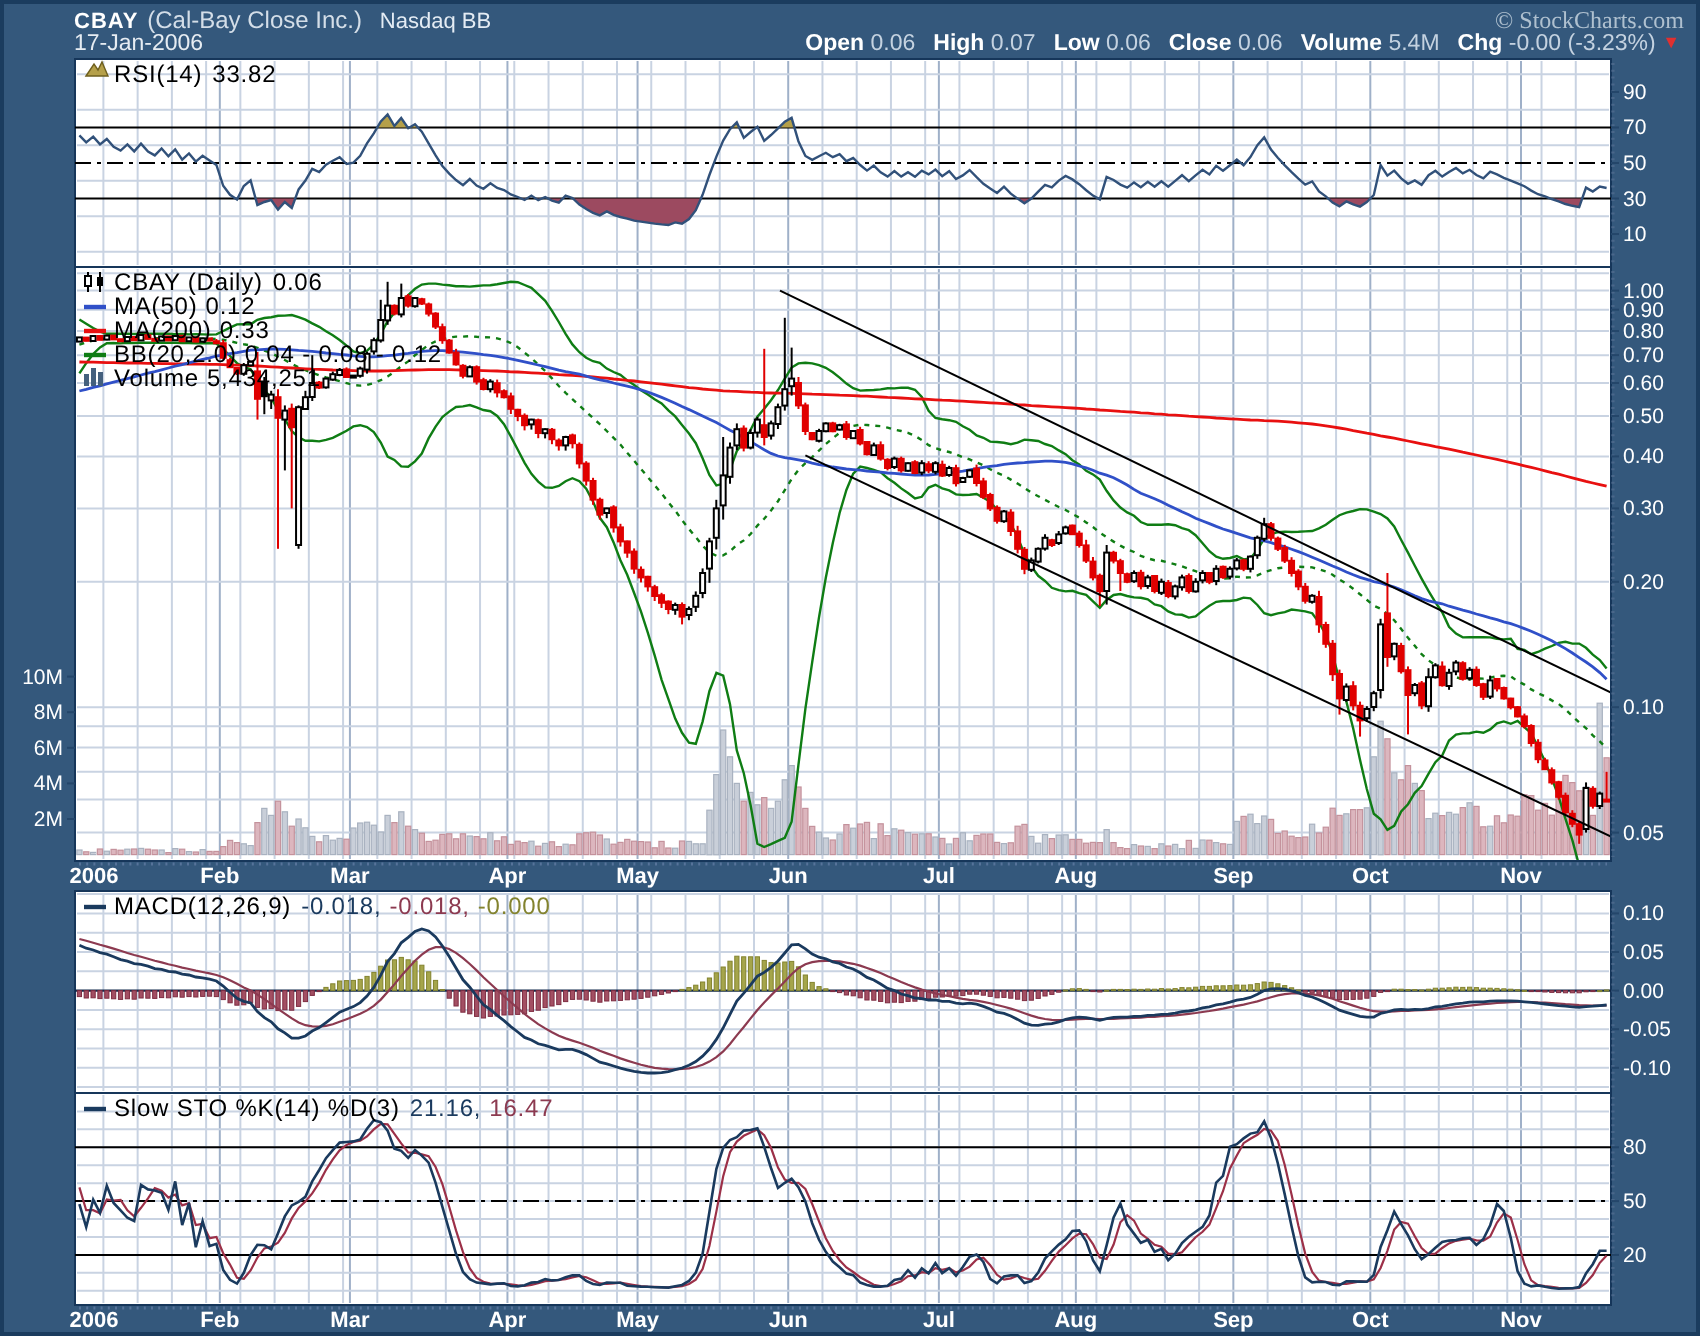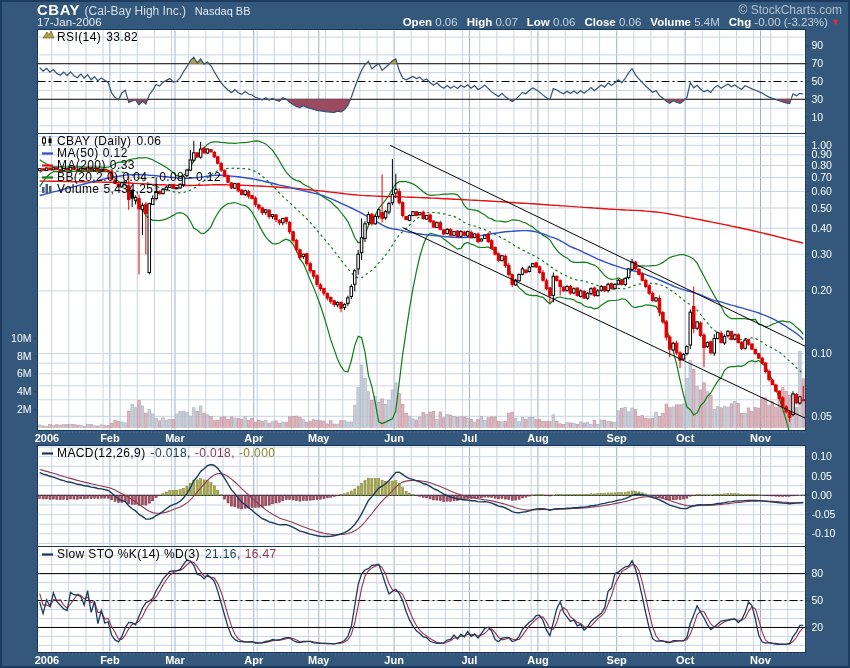--- a/index.html
+++ b/index.html
@@ -1,40 +1,40 @@
 <!DOCTYPE html>
 <html><head>
 <meta charset="utf-8">
 <style>
   html,body{margin:0;padding:0;background:#666;}
   .screen{position:relative;width:850px;height:668px;background:#34587C;overflow:hidden;
           font-family:"Liberation Sans",sans-serif;-webkit-font-smoothing:none;}
   .screen::after{content:"";position:absolute;inset:0;border:2px solid #1B3C5E;pointer-events:none;}
   .hdr{position:absolute;left:0;top:0;width:100%;height:30px;}
   .r1{position:absolute;left:37px;top:1px;white-space:nowrap;}
-  .sym{color:#FFF;font-weight:bold;font-size:15px;letter-spacing:0.5px;text-align:right;}
+  .sym{color:#FFF;font-weight:bold;font-size:11px;letter-spacing:0.5px;text-align:right;}
   .nm{color:#D4DEE8;font-size:12px;}
   .ex{color:#E4ECF4;font-size:11px;font-weight:normal;}
-  .credit{position:absolute;right:8px;top:3px;color:#AFC0CF;font-size:12px;}
+  .credit{position:absolute;right:8px;top:3px;color:#AFC0CF;font-size:12px;font-family:Liberation Serif, serif;}
   .r2{position:absolute;left:37px;top:16px;color:#E6ECF2;font-size:11.5px;white-space:nowrap;}
   .quote{position:absolute;right:10px;top:16px;font-size:11.5px;white-space:nowrap;color:#C4D2E0;margin-left:16px;}
   .quote b{color:#FFF;font-weight:bold;}
   .quote .sp{display:inline-block;width:9px;}
   .tri{color:#E03030;font-size:9px;vertical-align:1px;}
   svg text{font-family:"Liberation Sans",sans-serif;}
   .ax{font-size:10.5px;fill:#FFFFFF;}
   .mon{font-size:11px;font-weight:bold;fill:#FFFFFF;}
   .lg{font-size:12px;fill:#000000;letter-spacing:0.4px;}
 </style>
 </head>
 <body>
 
 <div class="screen">
   <div class="hdr">
-    <div class="r1"><span class="sym">CBAY</span>&nbsp;<span class="nm">(Cal-Bay High Inc.)</span>&nbsp;&nbsp;<span class="ex">Nasdaq BB</span></div>
+    <div class="r1"><span class="sym">CBAY</span>&nbsp;<span class="nm">(Cal-Bay Close Inc.)</span>&nbsp;&nbsp;<span class="ex">Nasdaq BB</span></div>
     <div class="credit">© StockCharts.com</div>
     <div class="r2">17-Jan-2006</div>
     <div class="quote"><b>Open</b>
       <span>0.06</span><span class="sp"></span><b>High</b>
       <span>0.07</span><span class="sp"></span><b>Low</b>
       <span>0.06</span><span class="sp"></span><b>Close</b>
       <span>0.06</span><span class="sp"></span><b>Volume</b>
       <span>5.4M</span><span class="sp"></span><b>Chg</b>
       <span>-0.00 (-3.23%)</span>
       <span class="tri">▼</span></div>

